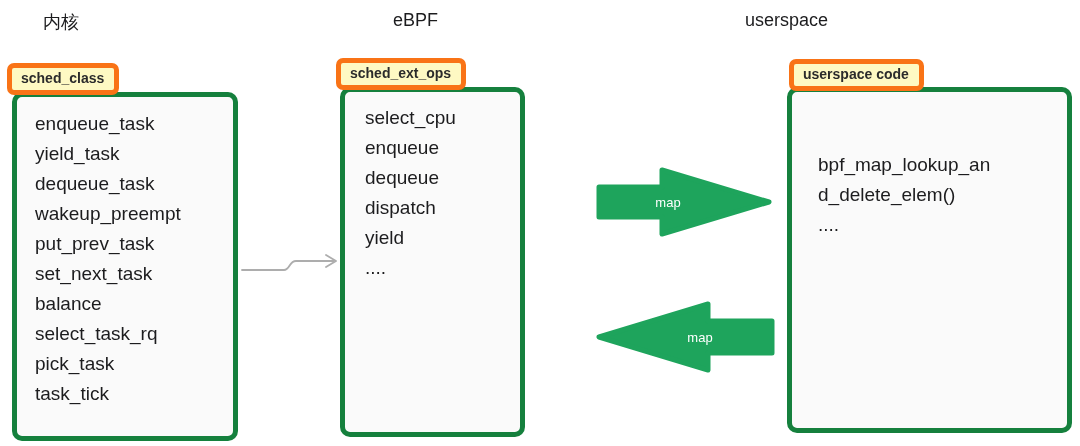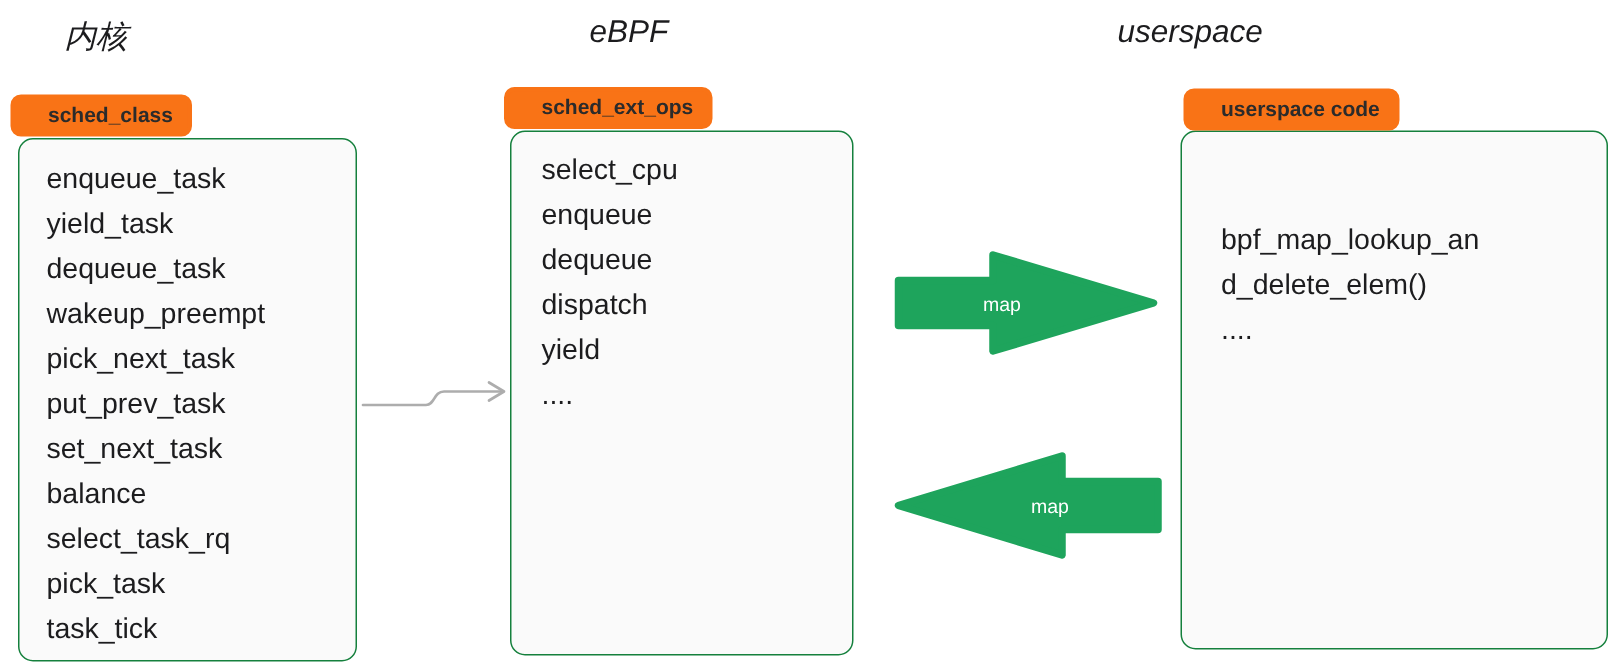--- a/index.html
+++ b/index.html
@@ -8,60 +8,59 @@
     width: 1080px;
     height: 446px;
     background: #ffffff;
     font-family: "Liberation Sans", "DejaVu Sans", sans-serif;
     color: #1c1c1e;
     overflow: hidden;
   }
   .col-header {
     position: absolute;
     top: 10px;
-    font-size: 21px;
+    font-size: 18px;
     font-weight: 500;
     color: #1c1c1e;
     white-space: nowrap;
-    font-style: italic;
   }
   #header-kernel    { left: 43px; }
   #header-ebpf      { left: 393px; }
   #header-userspace { left: 745px; }
 
   .badge {
     position: absolute;
-    background: #f97316;
-    border: 3px solid #f97316;
+    background: #fef9c3;
+    border: 5px solid #f97316;
     border-radius: 7px;
-    padding: 2px 10px 3px 22px;
+    padding: 2px 10px 3px 9px;
     font-size: 14px;
     font-weight: 600;
     color: #2b2b2b;
     line-height: 17px;
     white-space: nowrap;
     z-index: 2;
   }
   #badge-sched-class    { left: 7px;   top: 63px; }
   #badge-sched-ext-ops  { left: 336px; top: 58px; }
   #badge-userspace-code { left: 789px; top: 59px; }
 
   .box {
     position: absolute;
     background: #fafafa;
-    border: 1px solid #15803d;
+    border: 5px solid #15803d;
     border-radius: 10px;
     box-sizing: border-box;
     font-size: 19px;
     line-height: 30px;
     color: #1c1c1e;
     z-index: 1;
   }
   #box-sched-class    { left: 12px;  top: 92px; width: 226px; height: 349px; padding: 12px 0 0 18px; }
-  #box-sched-ext-ops  { left: 340px; top: 87px; width: 229px; height: 350px; padding: 11px 0 0 20px; }
+  #box-sched-ext-ops  { left: 340px; top: 87px; width: 185px; height: 350px; padding: 11px 0 0 20px; }
   #box-userspace-code { left: 787px; top: 87px; width: 285px; height: 346px; padding: 58px 0 0 26px; }
 
   .line { white-space: nowrap; }
 
   .svg-abs { position: absolute; z-index: 3; }
   #connector-svg   { left: 240px; top: 252px; }
   #arrow-right-svg { left: 596px; top: 166px; }
   #arrow-left-svg  { left: 595px; top: 301px; }
 
   .connector-path {
@@ -95,21 +94,20 @@
 
   <div class="badge" id="badge-sched-class">sched_class</div>
   <div class="badge" id="badge-sched-ext-ops">sched_ext_ops</div>
   <div class="badge" id="badge-userspace-code">userspace code</div>
 
   <div class="box" id="box-sched-class">
     <div class="line">enqueue_task</div>
     <div class="line">yield_task</div>
     <div class="line">dequeue_task</div>
     <div class="line">wakeup_preempt</div>
-    <div class="line">pick_next_task</div>
     <div class="line">put_prev_task</div>
     <div class="line">set_next_task</div>
     <div class="line">balance</div>
     <div class="line">select_task_rq</div>
     <div class="line">pick_task</div>
     <div class="line">task_tick</div>
   </div>
 
   <div class="box" id="box-sched-ext-ops">
     <div class="line">select_cpu</div>

